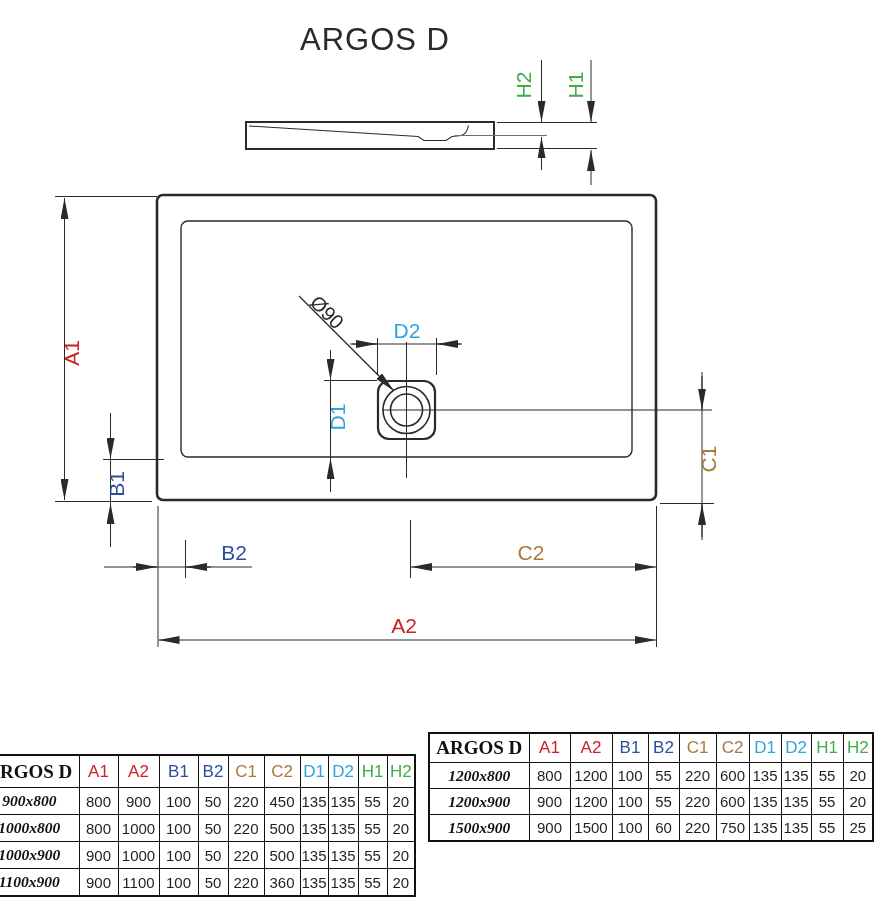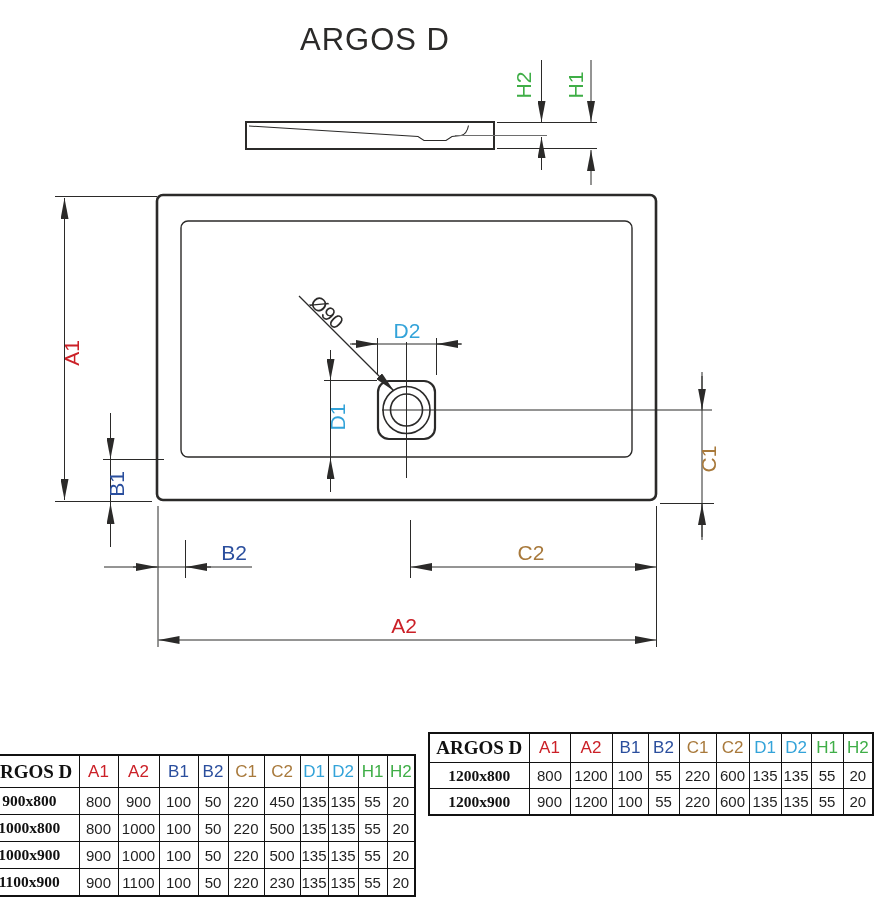--- a/index.html
+++ b/index.html
@@ -11,21 +11,21 @@
   .dimlbl{font-size:21px;}
   .drainlbl{font-size:20px;fill:#2b2a29;}
   
   table.spec{position:absolute;border-collapse:collapse;table-layout:fixed;
              background:#fff;}
   table.spec td,table.spec th{border:1px solid #111;text-align:center;vertical-align:middle;
              padding:0;overflow:hidden;white-space:nowrap;}
   table.spec{border:2px solid #111;}
   th.namehead{font-family:"Liberation Serif",serif;font-weight:bold;font-size:19px;color:#111;}
   th.collbl{font-size:17px;font-weight:normal;}
-  td.sizecell{font-family:"Liberation Serif",serif;font-weight:bold;
+  td.sizecell{font-family:"Liberation Serif",serif;font-weight:bold;font-style:italic;
               font-size:15.5px;color:#111;margin-top:37px;}
   td.valcell{font-size:15px;color:#1f1f1f;}
   #tbl-left{left:-22px;top:754px;}
   #tbl-right{left:428px;top:732px;}
   #tbl-left th{height:31px;} #tbl-left td{height:26px;}
   #tbl-right th{height:28px;} #tbl-right td{height:25px;}
 </style>
 </head>
 <body>
 
@@ -211,21 +211,21 @@
           <td class="valcell">55</td>
           <td class="valcell">20</td>
         </tr>
         <tr>
           <td class="sizecell">1100x900</td>
           <td class="valcell">900</td>
           <td class="valcell">1100</td>
           <td class="valcell">100</td>
           <td class="valcell">50</td>
           <td class="valcell">220</td>
-          <td class="valcell">230</td>
+          <td class="valcell">360</td>
           <td class="valcell">135</td>
           <td class="valcell">135</td>
           <td class="valcell">55</td>
           <td class="valcell">20</td>
         </tr>
       </tbody>
     </table>
   <table class="spec" id="tbl-right">
       <colgroup>
         <col style="width: 100px;">
@@ -275,16 +275,29 @@
           <td class="valcell">1200</td>
           <td class="valcell">100</td>
           <td class="valcell">55</td>
           <td class="valcell">220</td>
           <td class="valcell">600</td>
           <td class="valcell">135</td>
           <td class="valcell">135</td>
           <td class="valcell">55</td>
           <td class="valcell">20</td>
         </tr>
+        <tr>
+          <td class="sizecell">1500x900</td>
+          <td class="valcell">900</td>
+          <td class="valcell">1500</td>
+          <td class="valcell">100</td>
+          <td class="valcell">60</td>
+          <td class="valcell">220</td>
+          <td class="valcell">750</td>
+          <td class="valcell">135</td>
+          <td class="valcell">135</td>
+          <td class="valcell">55</td>
+          <td class="valcell">25</td>
+        </tr>
       </tbody>
     </table>
 
 </div>
 
 </body></html>

